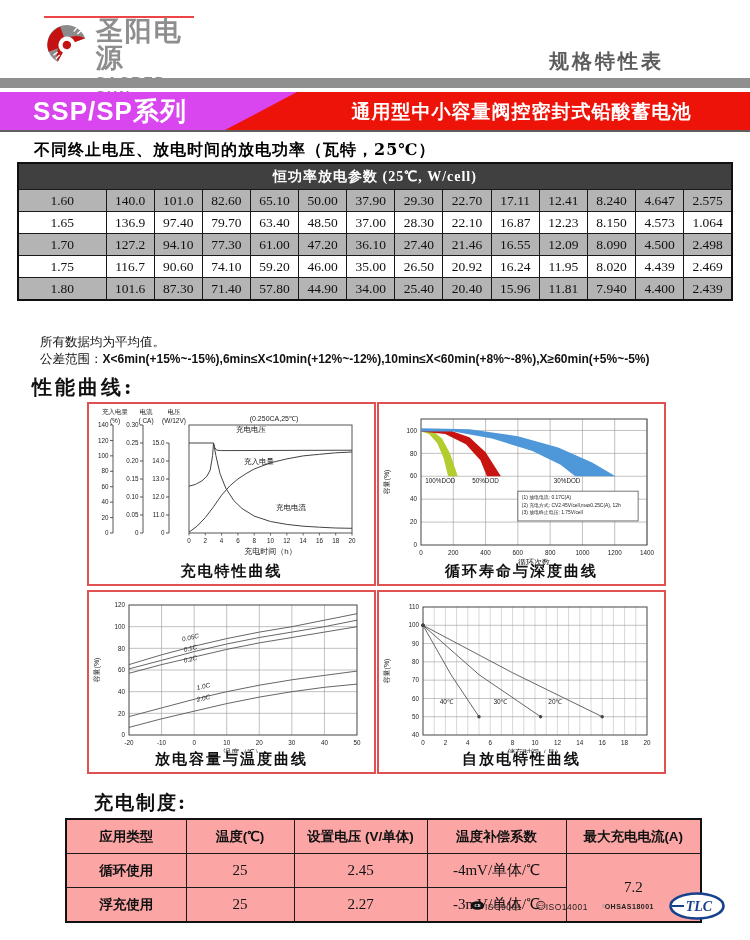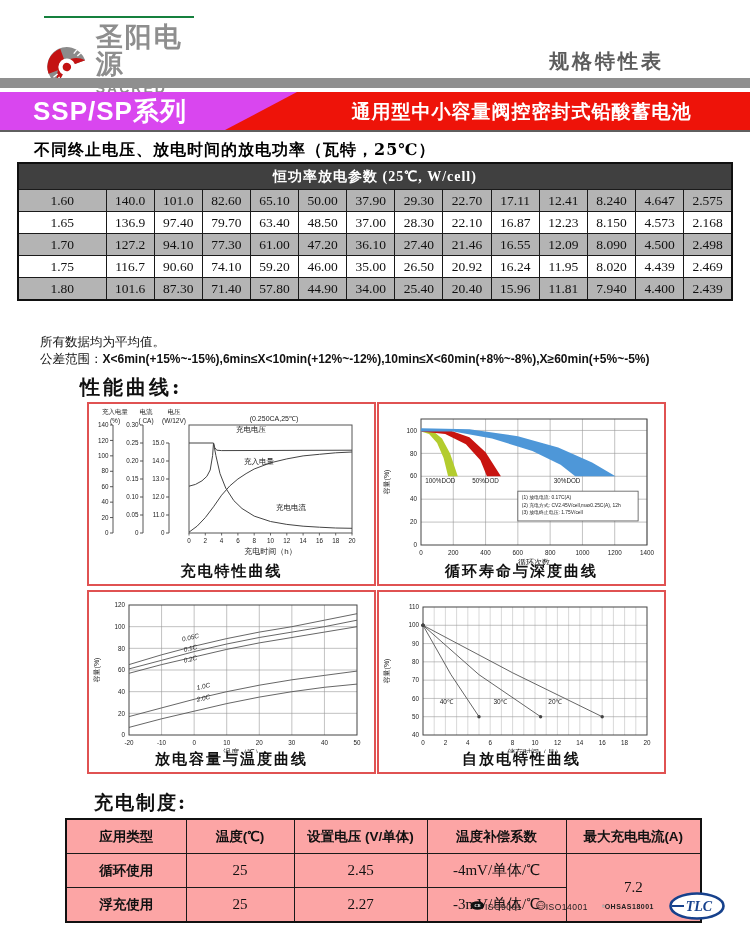--- a/index.html
+++ b/index.html
@@ -1,21 +1,21 @@
 <!DOCTYPE html>
 <html><head>
 <meta charset="utf-8">
 <style>
   html,body{margin:0;padding:0;}
   body{width:750px;height:940px;position:relative;background:#ffffff;
        font-family:"Liberation Sans",sans-serif;color:#111;overflow:hidden;}
   .abs{position:absolute;}
 
   
-  .logo-block{left:44px;top:16px;width:150px;border-top:2px solid #15803d;padding-top:6px;display:flex;align-items:center;gap:6px;}
+  .logo-block{left:44px;top:16px;width:150px;border-top:2px solid #ef4444;padding-top:0;display:flex;gap:6px;}
   .brand-col{display:flex;flex-direction:column;line-height:1;}
   .brand-cn{font-size:27px;font-weight:bold;color:#8e8e8e;letter-spacing:2px;}
   .brand-en{font-size:14px;font-weight:bold;color:#8e8e8e;letter-spacing:2px;margin-top:3px;}
   .doc-title{right:86px;top:48px;font-size:20px;font-weight:bold;color:#5c5c5c;letter-spacing:3px;}
 
   .gray-bar{left:0;top:78px;width:750px;height:10px;background:#8f8f8f;}
   .band{left:0;top:92px;width:750px;height:38px;background:#d946ef;border-bottom:2px solid #5f5f5f;}
   .band-red{position:absolute;left:0;top:0;width:100%;height:100%;background:#ee1309;
             clip-path:polygon(39.6% 0,100% 0,100% 100%,30% 100%);}
   .band-series{position:absolute;left:33px;top:0;height:38px;line-height:38px;color:#fff;
@@ -32,21 +32,21 @@
   .power-table td{border:1px solid #1a1a1a;text-align:center;padding:0;height:21px;background:#fff;}
   .power-table .red-head{background:#404040;color:#fff;font-family:Liberation Serif, serif;
                          font-weight:bold;font-size:14px;height:25px;letter-spacing:1px;}
   .power-table .col-head{font-size:14.5px;height:35px;}
   .power-table .v-head{font-family:"Liberation Sans",sans-serif;font-weight:bold;font-size:11.5px;line-height:1.2;}
   .power-table tr.shade td{background:#b4b4b4;}
 
   .notes{left:40px;top:334px;font-size:12.5px;line-height:1.35;color:#111;}
   .notes .tol{font-weight:bold;font-size:12px;}
 
-  .curves-heading{left:32px;top:374px;font-size:20px;letter-spacing:3px;margin-left:48px;}
+  .curves-heading{left:32px;top:374px;font-size:20px;letter-spacing:3px;}
 
   
   .chart-box{position:absolute;width:285px;height:180px;border:2px solid #e05252;background:#fff;}
   .chart-box svg{position:absolute;left:0;top:1px;}
   .chart-title{position:absolute;left:0;right:0;bottom:3px;text-align:center;font-size:15px;
                font-family:"DejaVu Serif",serif;font-weight:bold;letter-spacing:2px;}
   #box-charge{left:87px;top:402px;}
   #box-cycle{left:377px;top:402px;}
   #box-temp{left:87px;top:590px;}
   #box-self{left:377px;top:590px;}
@@ -134,21 +134,21 @@
         <td>79.70</td>
         <td>63.40</td>
         <td>48.50</td>
         <td>37.00</td>
         <td>28.30</td>
         <td>22.10</td>
         <td>16.87</td>
         <td>12.23</td>
         <td>8.150</td>
         <td>4.573</td>
-        <td>2.168</td>
+        <td>1.064</td>
       </tr>
       <tr class="shade">
         <td>1.70</td>
         <td>127.2</td>
         <td>94.10</td>
         <td>77.30</td>
         <td>61.00</td>
         <td>47.20</td>
         <td>36.10</td>
         <td>27.40</td>

